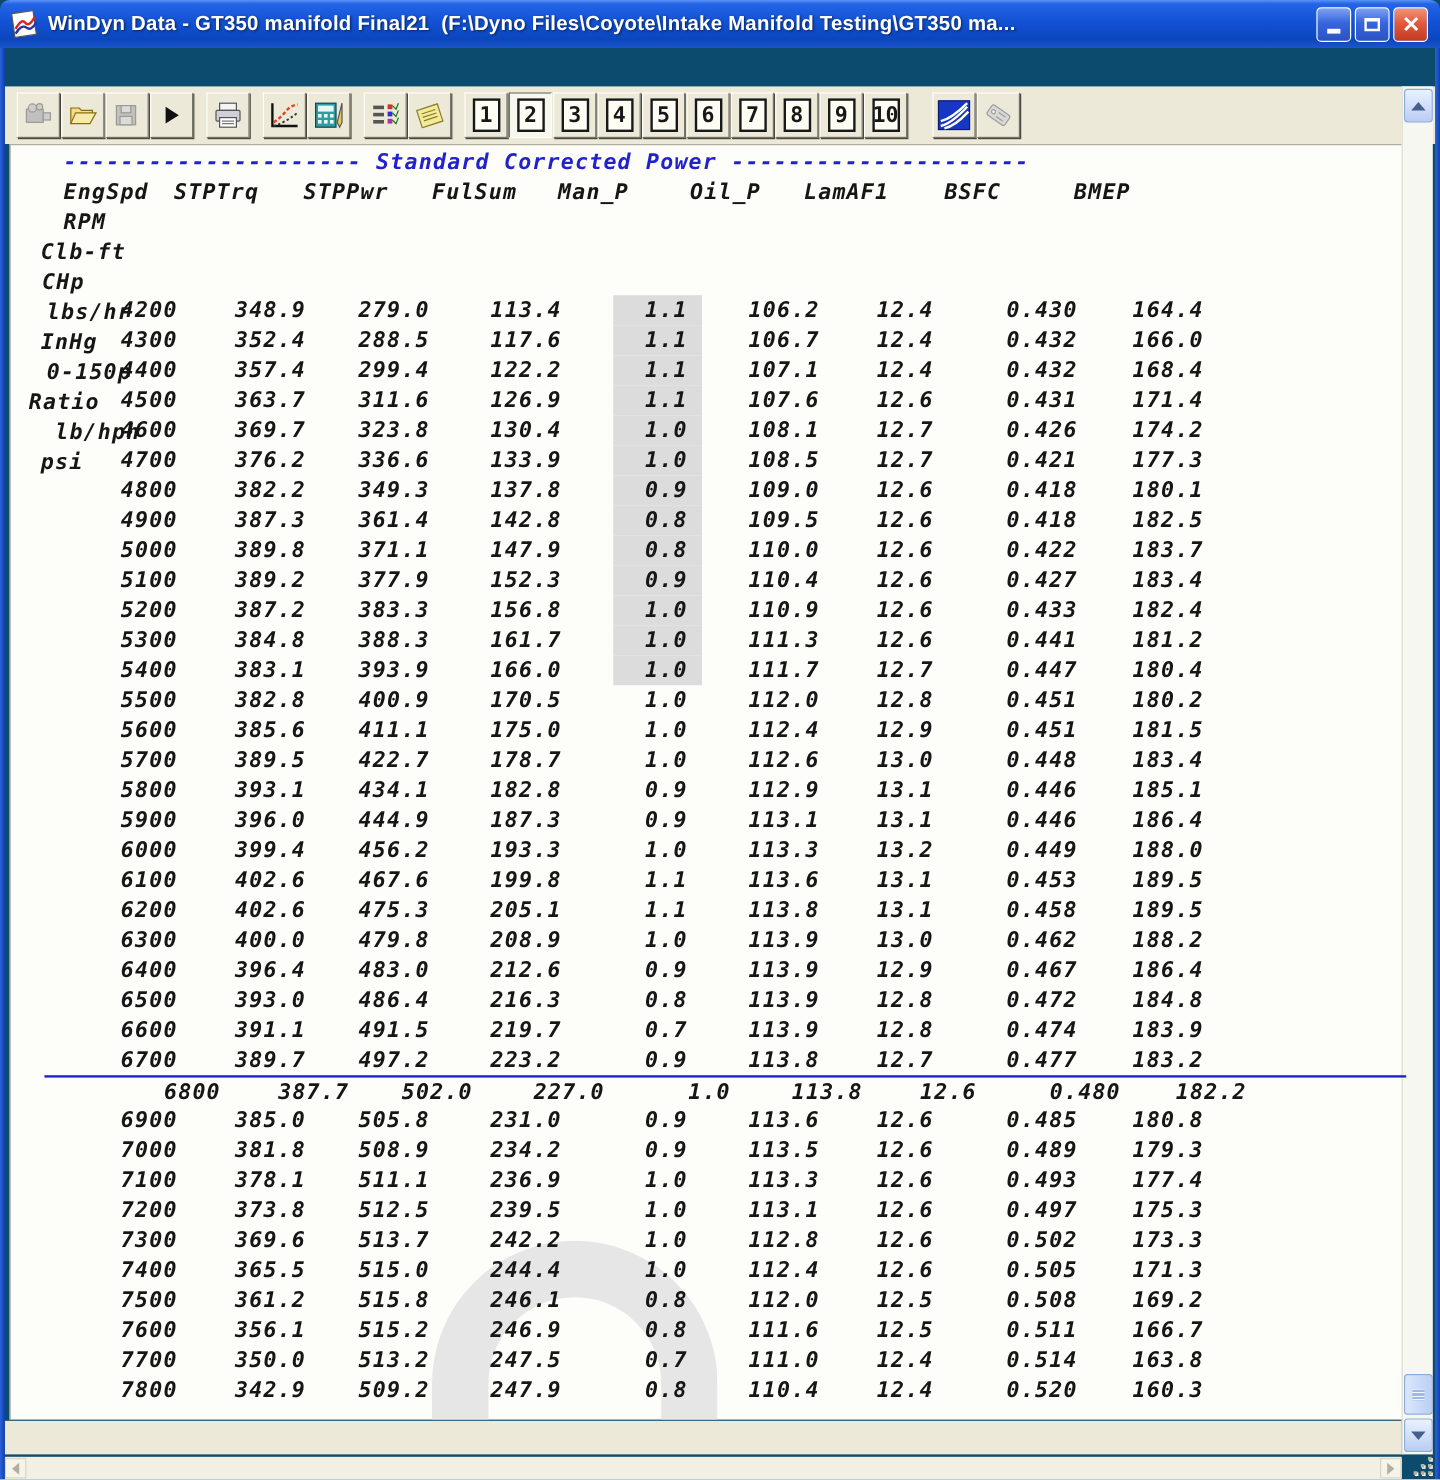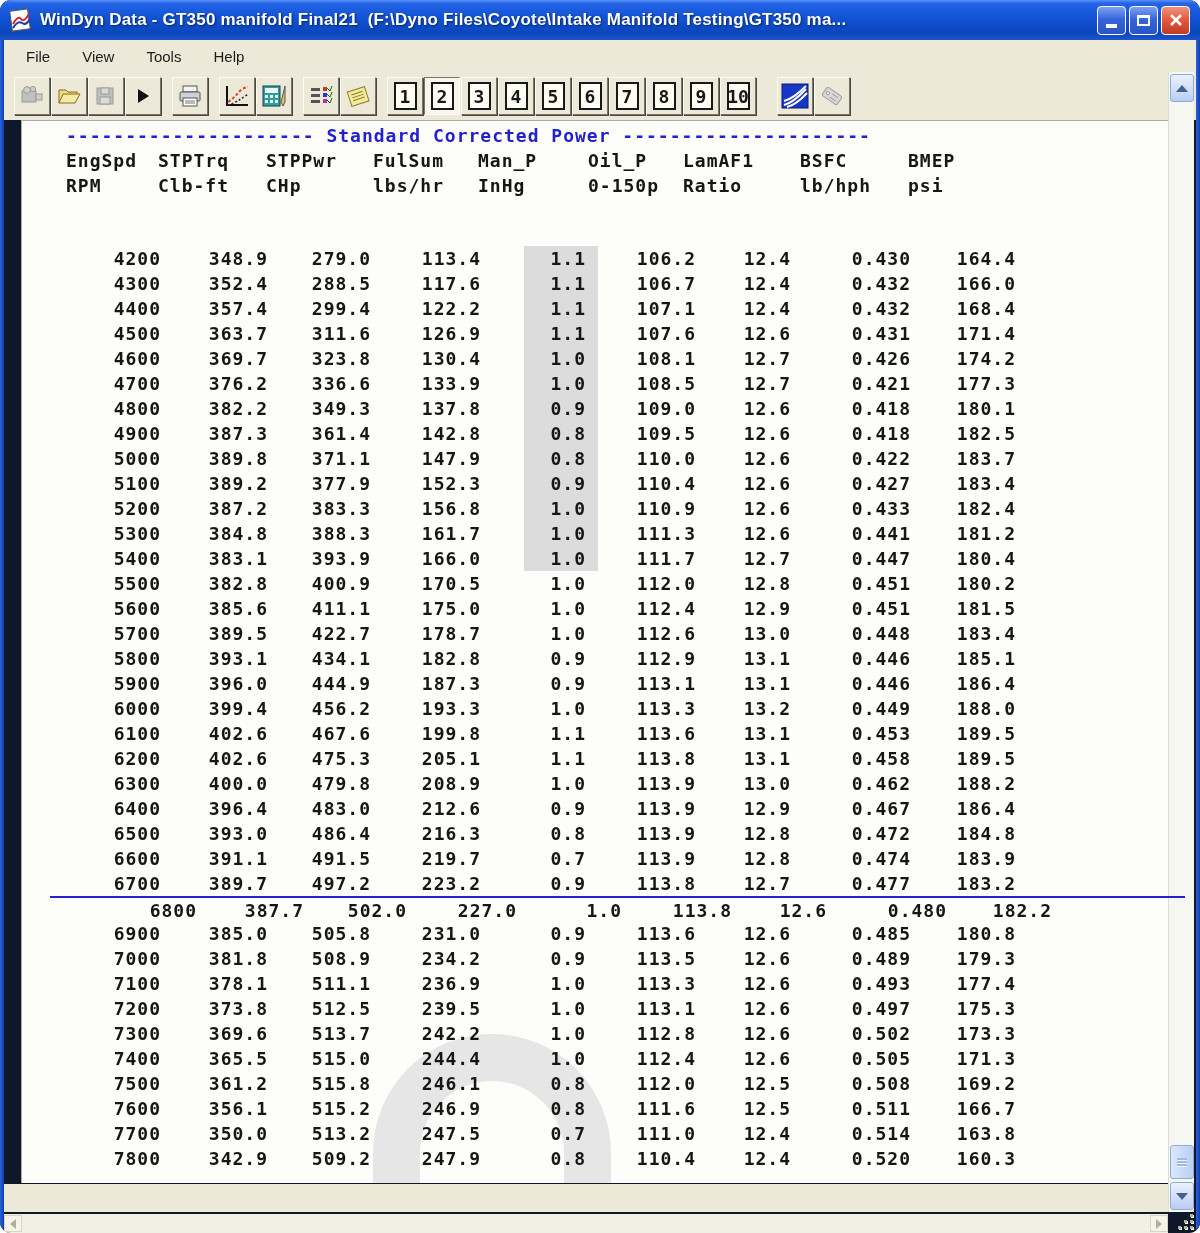--- a/index.html
+++ b/index.html
@@ -1,18 +1,18 @@
 <!DOCTYPE html>
 <html><head>
 <meta charset="utf-8">
 <style>
   html,body{margin:0;padding:0;background:#fff;}
   *{box-sizing:border-box;}
-  .window{position:relative;width:1200px;height:1233px;background:#0f172a;overflow:hidden;
-          font-family:"Liberation Sans",sans-serif;border-radius:11px;}
+  .window{position:relative;width:1200px;height:1233px;background:#0c4a6e;overflow:hidden;
+          font-family:"Liberation Sans",sans-serif;}
   
   .titlebar{position:absolute;left:0;top:0;width:1200px;height:40px;border-radius:8px 8px 0 0;
     background:linear-gradient(180deg,#5a92f6 0%,#2465e8 8%,#1353d6 42%,#0b46bd 82%,#1c55cc 100%);
     display:flex;align-items:center;padding:0 6px;}
   .app-icon{width:26px;height:26px;margin:0 6px 0 2px;flex:0 0 auto;}
   .title-text{color:#fff;font-weight:bold;font-size:17px;white-space:pre;overflow:hidden;
     text-shadow:1px 1px 2px #08255f;flex:1 1 auto;letter-spacing:.2px;}
   .win-buttons{display:flex;gap:3px;flex:0 0 auto;margin-right:4px;}
   .wbtn{width:29px;height:29px;border:1px solid #fff;border-radius:4px;display:flex;
     align-items:center;justify-content:center;}
@@ -31,30 +31,30 @@
     border-color:#fdfdf6 #77746a #77746a #fdfdf6;box-shadow:1px 1px 0 #4a483e;
     display:flex;align-items:center;justify-content:center;margin-right:1px;}
   .tbtn.disabled svg{opacity:.85;}
   .tgap{width:10px;}
   .pagebtn{background:#ece9d8;}
   .pagebtn .pagenum{display:flex;align-items:center;justify-content:center;width:23px;height:28px;
     border:2px solid #181818;background:#fdfdf4;font-family:"DejaVu Sans Mono",monospace;
     font-weight:bold;font-size:18px;color:#181818;}
   .pagebtn.active{border-color:#77746a #fdfdf6 #fdfdf6 #77746a;box-shadow:none;background:#f8f7ee;}
   
-  .content{position:absolute;left:21px;top:120px;width:1164px;height:1063px;background:#fdfdfa;
+  .content{position:absolute;left:8px;top:120px;width:1164px;height:1063px;background:#fdfdfa;
     border-top:1px solid #b0ad9e;border-left:1px solid #b0ad9e;overflow:hidden;
     font-family:"DejaVu Sans Mono",monospace;font-weight:bold;font-size:18px;letter-spacing:1px;
-    color:#161616;}
+    color:#161616;font-style:italic;}
   .watermark{position:absolute;left:351px;top:913px;width:238px;height:150px;
     border:47px solid #e6e6e6;border-bottom:none;border-radius:119px 119px 0 0;z-index:0;}
   .hdr-title{position:absolute;top:2px;left:0;right:0;height:25px;line-height:25px;z-index:1;
     color:#2222cc;white-space:pre;padding-left:44px;}
   .colnames{position:absolute;top:27px;left:0;right:0;height:25px;line-height:25px;display:flex;z-index:1;}
-  .colunits{position:absolute;top:52px;left:0;right:0;height:25px;line-height:25px;display:flex;z-index:1;}
+  .colunits{position:absolute;top:52px;left:0;right:0;height:25px;line-height:25px;display:flex;z-index:1;flex-direction:column;}
   .rows{position:absolute;top:125px;left:0;right:0;z-index:1;}
   .trow{display:flex;height:25px;line-height:25px;margin-left:28px;}
   .trow.sep{border-top:2px solid #2222cc;padding-left:36px;}
   .cell{text-align:right;}
   .c0{width:111px}.c1{width:107px}.c2{width:103px}.c3{width:110px}.c4{width:105px}
   .c5{width:110px}.c6{width:95px}.c7{width:120px}.c8{width:105px}
   .hcell{text-align:left;}
   .hcell.c0{padding-left:44px}.hcell.c1{padding-left:25px}.hcell.c2{padding-left:26px}
   .hcell.c3{padding-left:30px}.hcell.c4{padding-left:25px}.hcell.c5{padding-left:30px}
   .hcell.c6{padding-left:15px}.hcell.c7{padding-left:37px}.hcell.c8{padding-left:25px}
@@ -123,26 +123,20 @@
           <span class="glyph-max"></span>
         </span>
       <span class="wbtn red">
         <svg width="14" height="14" viewBox="0 0 14 14">
           <path d="M2 2 L12 12 M12 2 L2 12" stroke="#fff" stroke-width="2.6"></path>
         </svg>
       </span>
     </span>
   </div>
 
-  <div class="menubar">
-    <span class="menu-item">File</span>
-    <span class="menu-item">View</span>
-    <span class="menu-item">Tools</span>
-    <span class="menu-item">Help</span>
-  </div>
 
   <div class="toolbar">
     <div class="tbtn disabled">
       <svg width="24" height="22" viewBox="0 0 24 22">
         <rect x="2" y="6" width="14" height="11" fill="#b9b9b9" stroke="#8d8d8d"></rect>
         <circle cx="7" cy="5" r="3.4" fill="#c9c9c9" stroke="#8d8d8d"></circle>
         <circle cx="13" cy="4" r="2.6" fill="#c9c9c9" stroke="#8d8d8d"></circle>
         <rect x="16" y="9" width="6" height="6" fill="#c9c9c9" stroke="#8d8d8d"></rect>
       </svg>
     </div>

